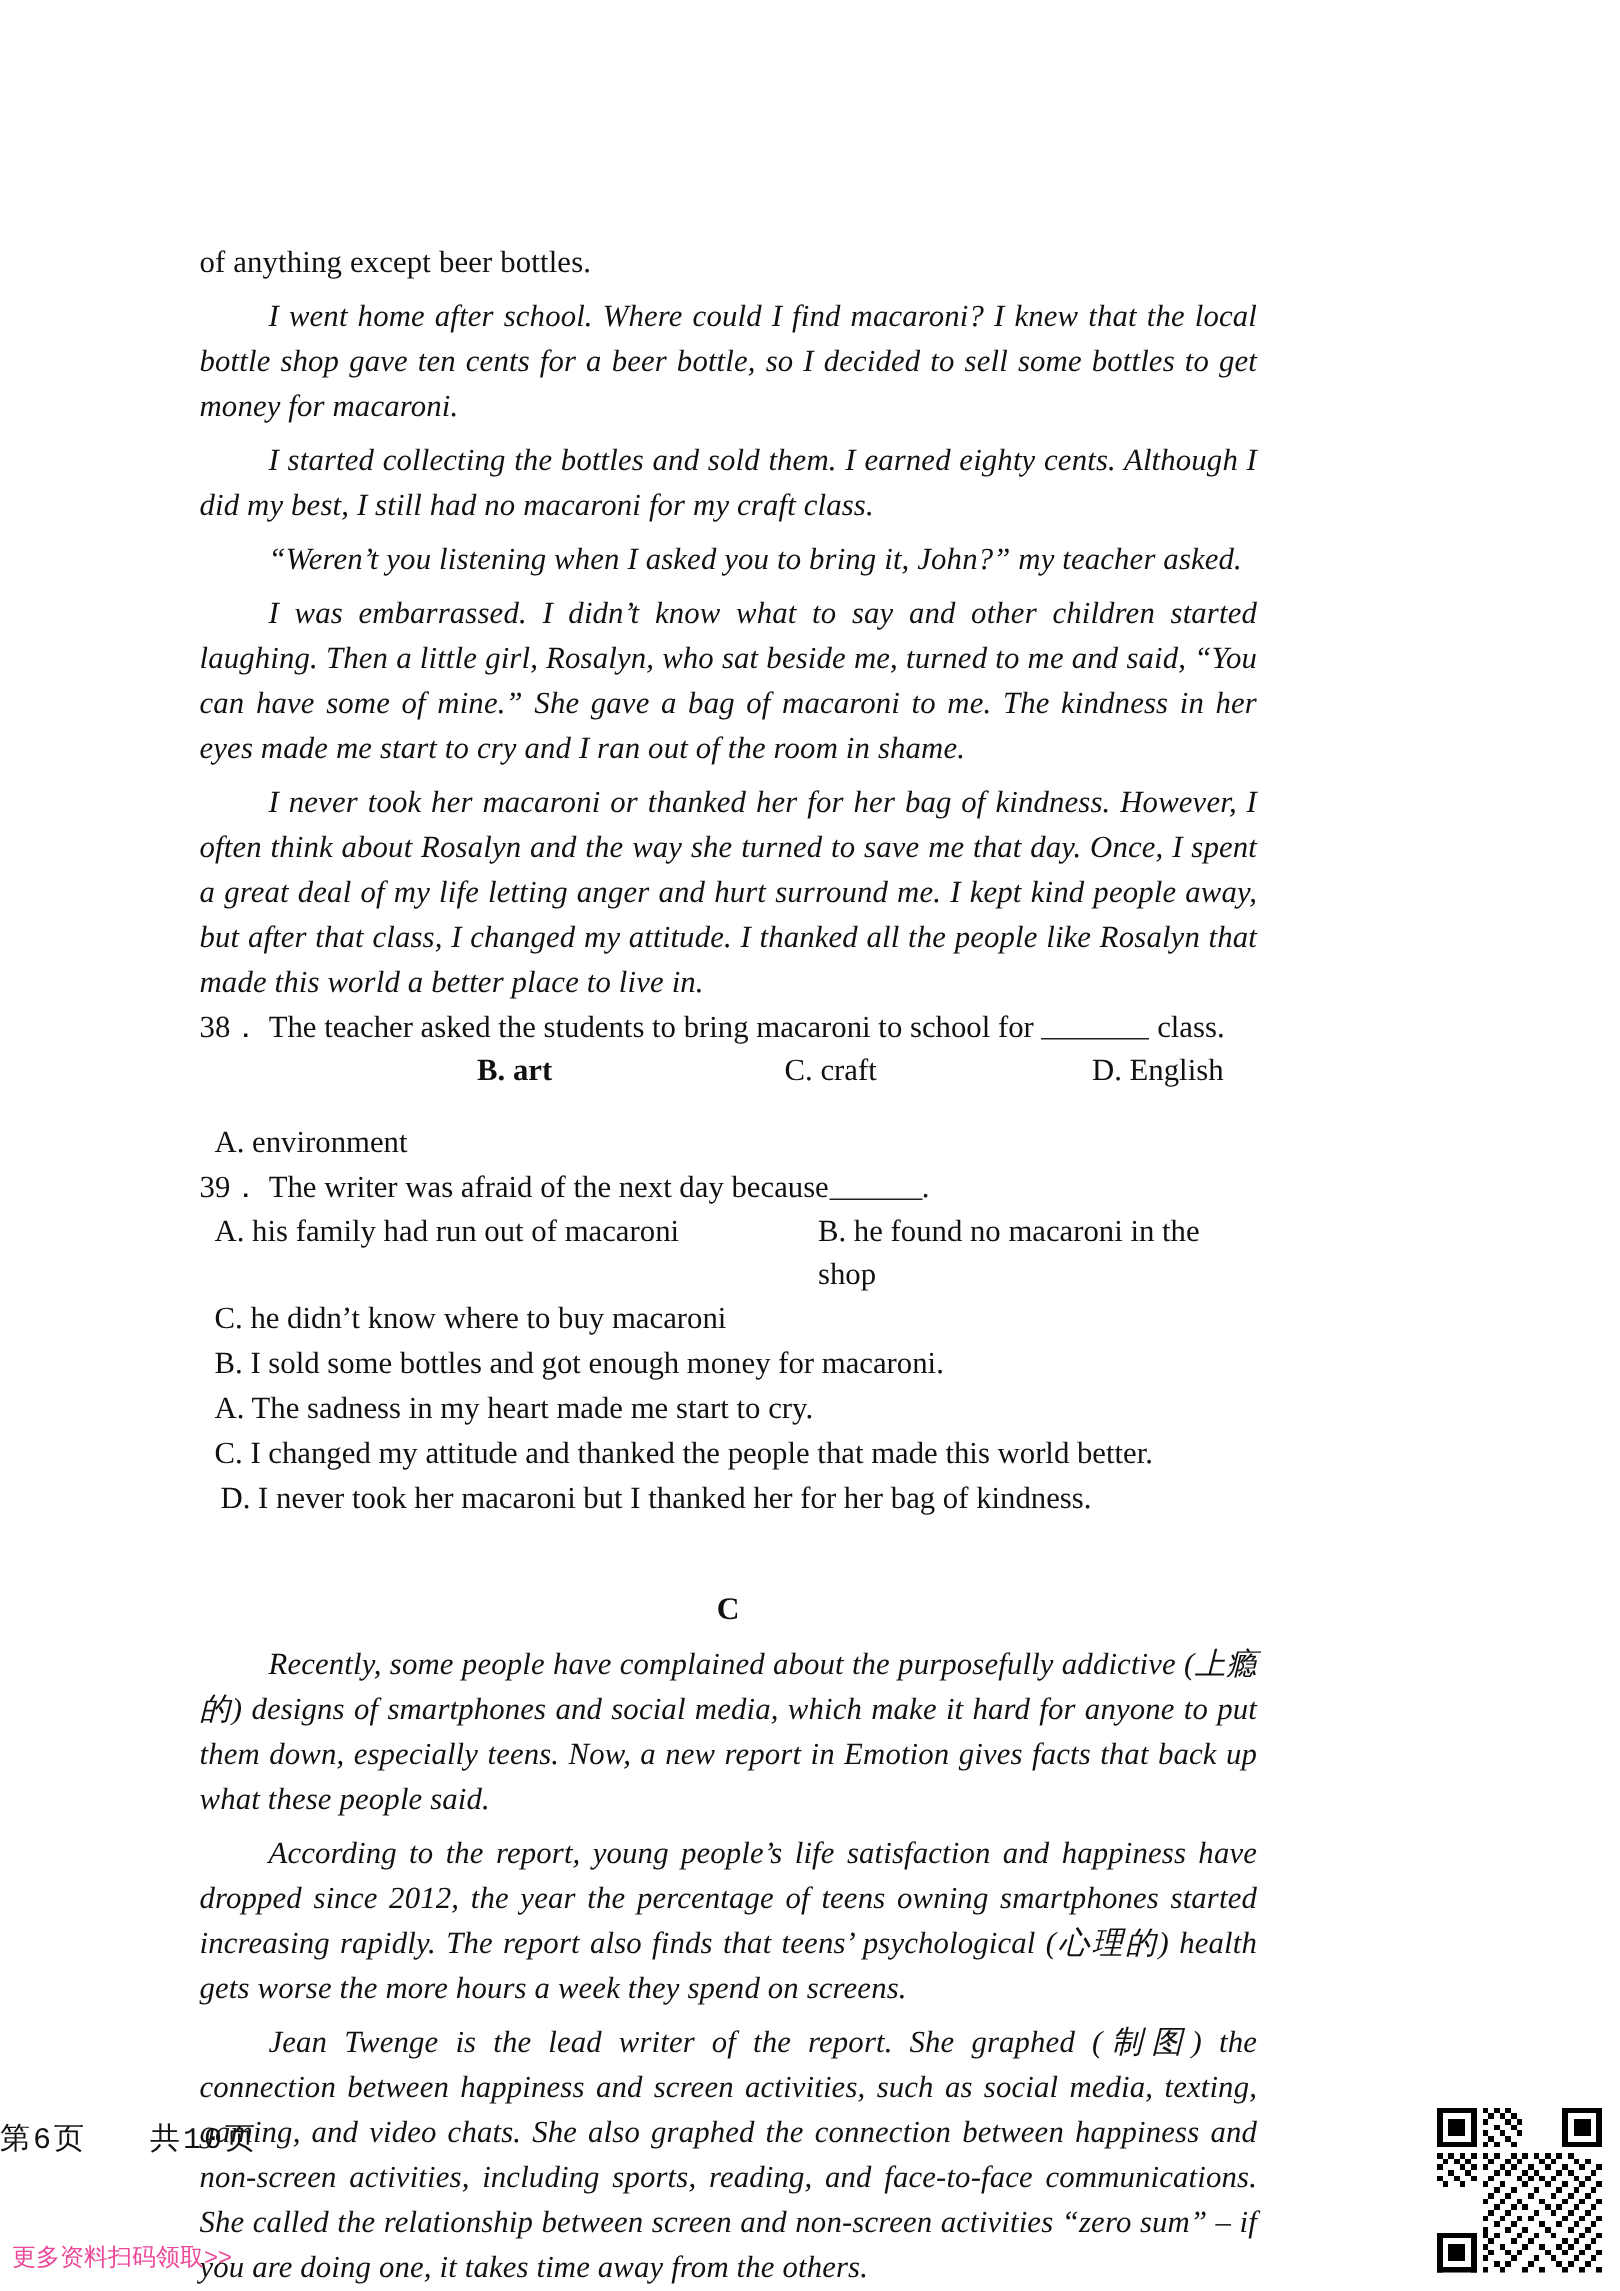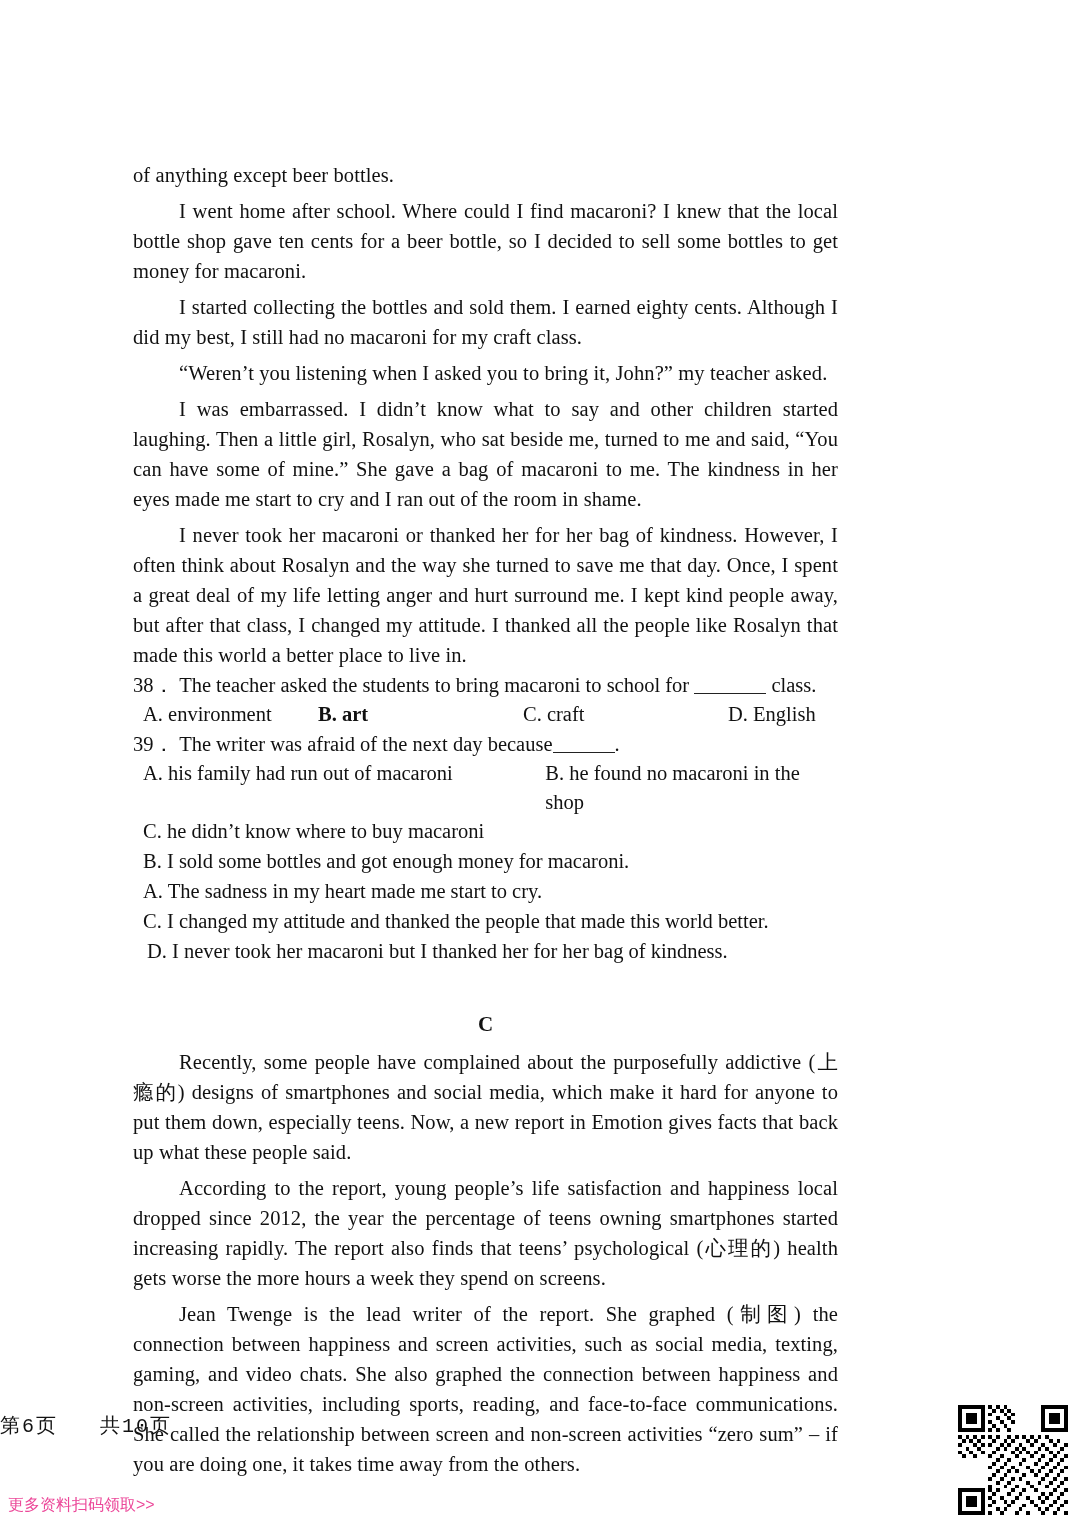--- a/index.html
+++ b/index.html
@@ -26,37 +26,38 @@
   }
   .para {
     font-size: 20.5px;
     line-height: 30px;
     text-align: justify;
     margin: 0 0 0 0;
     letter-spacing: 0.1px;
   }
   .para.indent {
     text-indent: 46px;
+    font-style: italic;
   }
   .spacer-sm { height: 6px; }
 
   .question {
     font-size: 20.5px;
     line-height: 30px;
   }
   .qstem {
     white-space: pre-wrap;
   }
   .opts-row {
     display: flex;
     font-size: 20.5px;
     line-height: 29px;
     padding-left: 10px;
   }
-  .opts-row.cols4 > div:nth-child(1) { width: 175px; }
+  .opts-row.cols4 > div:nth-child(1) { width: 175px; margin-top: 48px; }
   .opts-row.cols4 > div:nth-child(2) { width: 205px; font-weight: bold; }
   .opts-row.cols4 > div:nth-child(3) { width: 205px; }
   .opts-row.cols2 > div:nth-child(1) { width: 410px; }
   .opt-line {
     font-size: 20.5px;
     line-height: 30px;
     padding-left: 10px;
   }
   .opt-line.ind {
     padding-left: 14px;
@@ -140,21 +141,21 @@
   </div>
 
   <div class="opt-line">B. I sold some bottles and got enough money for macaroni.</div>
   <div class="opt-line">A. The sadness in my heart made me start to cry.</div>
   <div class="opt-line">C. I changed my attitude and thanked the people that made this world better.</div>
   <div class="opt-line ind">D. I never took her macaroni but I thanked her for her bag of kindness.</div>
 
   <div class="section-letter">C</div>
   <p class="para indent">Recently, some people have complained about the purposefully addictive (上瘾的) designs of smartphones and social media, which make it hard for anyone to put them down, especially teens. Now, a new report in Emotion gives facts that back up what these people said.</p>
   <div class="spacer-sm"></div>
-  <p class="para indent">According to the report, young people’s life satisfaction and happiness local dropped since 2012, the year the percentage of teens owning smartphones started increasing rapidly. The report also finds that teens’ psychological (心理的) health gets worse the more hours a week they spend on screens.</p>
+  <p class="para indent">According to the report, young people’s life satisfaction and happiness have dropped since 2012, the year the percentage of teens owning smartphones started increasing rapidly. The report also finds that teens’ psychological (心理的) health gets worse the more hours a week they spend on screens.</p>
   <div class="spacer-sm"></div>
   <p class="para indent">Jean Twenge is the lead writer of the report. She graphed (制图) the connection between happiness and screen activities, such as social media, texting, gaming, and video chats. She also graphed the connection between happiness and non-screen activities, including sports, reading, and face-to-face communications. She called the relationship between screen and non-screen activities “zero sum” – if you are doing one, it takes time away from the others.</p>
 
 </div>
 
 <div class="footer">
   <span>第6页</span>&nbsp;&nbsp;&nbsp;<span>共10页</span>
 </div>
 
 <div class="qr">

